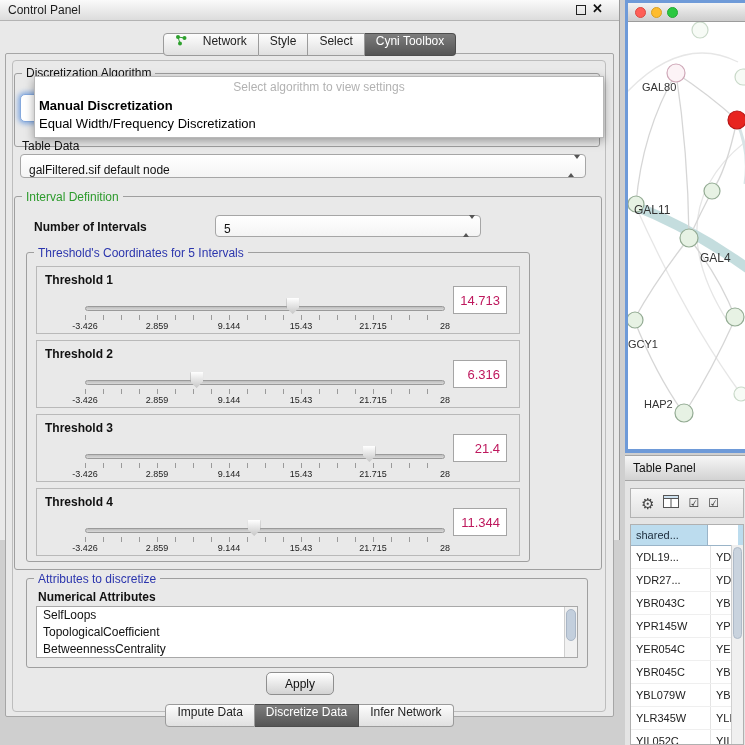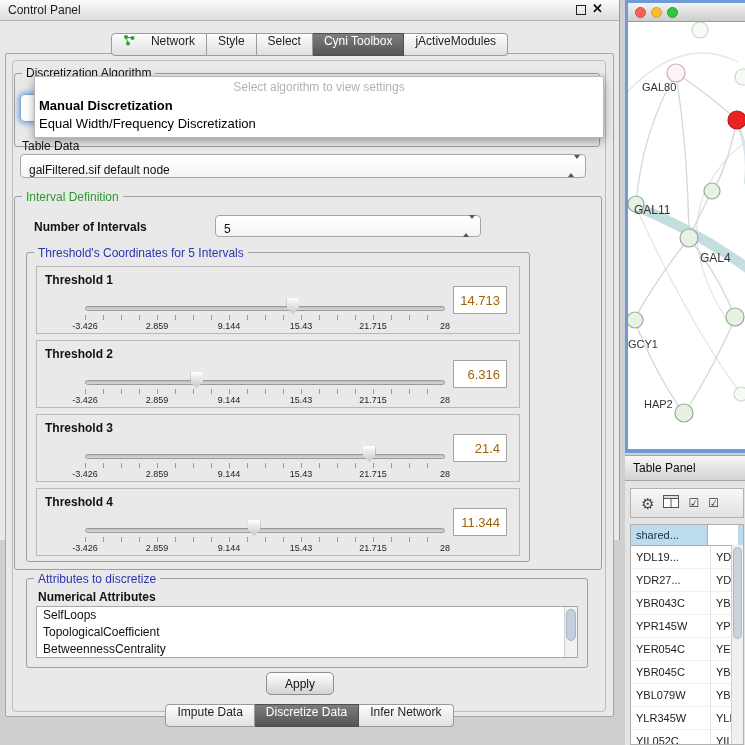--- a/index.html
+++ b/index.html
@@ -45,21 +45,21 @@
   .popup .ph{height:20px;line-height:20px;text-align:center;color:#b2b2b2;font-size:12px;}
   .popup .opt{height:18px;line-height:18px;padding-left:4px;font-size:13px;color:#000;}
   .popup .opt.b{font-weight:bold;}
 
   .plain-label{position:absolute;font-size:12px;color:#111;white-space:nowrap;}
   .bold-label{position:absolute;font-size:12px;font-weight:bold;color:#111;white-space:nowrap;}
 
   .thr{position:absolute;left:36px;width:482px;height:66px;border:1px solid #b9b9b9;background:#e9e9e9;}
   .thr-label{position:absolute;left:8px;top:6px;font-size:12px;font-weight:bold;color:#111;}
   .thr-value{position:absolute;left:416px;top:19px;width:54px;height:28px;background:#fff;border:1px solid #a5a5a5;
-             display:flex;align-items:center;justify-content:flex-end;padding-right:6px;box-sizing:border-box;font-size:13px;color:#a16207;}
+             display:flex;align-items:center;justify-content:flex-end;padding-right:6px;box-sizing:border-box;font-size:13px;color:#be185d;}
   .slider{position:absolute;left:48px;top:30px;width:360px;height:36px;}
   .track{position:absolute;left:0;top:9px;width:100%;height:5px;background:linear-gradient(#bdbdbd,#d9d9d9);
          border:1px solid #9a9a9a;border-radius:3px;box-sizing:border-box;}
   .thumb{position:absolute;top:1px;width:13px;height:16px;background:linear-gradient(#ffffff,#c7c7c7);
          clip-path:polygon(0 0,100% 0,100% 60%,50% 100%,0 60%);transform:translateX(-50%);
          filter:drop-shadow(0 0 1px rgba(0,0,0,.65));}
   .ticks{position:absolute;left:0;top:18px;width:100%;height:5px;
          background:repeating-linear-gradient(to right,#9a9a9a 0 1px,transparent 1px 18px);}
   .sc{position:absolute;top:24px;transform:translateX(-50%);font-size:9px;color:#222;white-space:nowrap;}
 
@@ -133,21 +133,20 @@
             <circle cx="3" cy="3" r="2" fill="#2ea12e"></circle>
             <circle cx="9.5" cy="4" r="2" fill="#2ea12e"></circle>
             <circle cx="5" cy="9.5" r="2" fill="#2ea12e"></circle>
           </svg>
         </span>
         <span>Network</span>
       </div>
       <div class="tab">Style</div>
       <div class="tab">Select</div>
       <div class="tab selected">Cyni Toolbox</div>
-      <div class="tab">jActiveModules</div>
     </div>
 
     <div class="main-panel"></div>
     <div class="inner-panel"></div>
 
     <div class="group" style="left:14px;top:73px;width:584px;height:72px;"></div>
     <span class="gtitle plain" style="left:22px;top:66px;">Discretization Algorithm</span>
     <div class="focus-combo"></div>
 
     <div class="popup">

